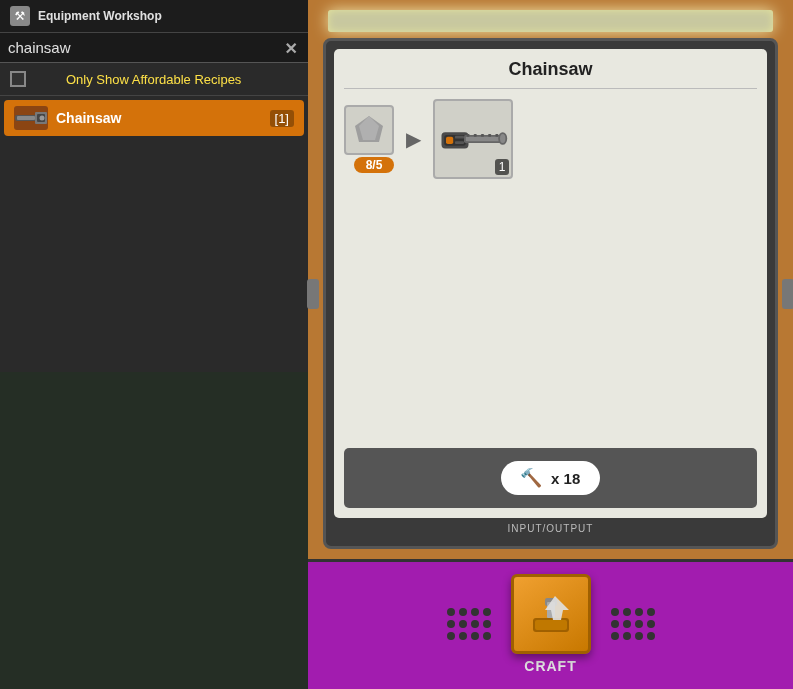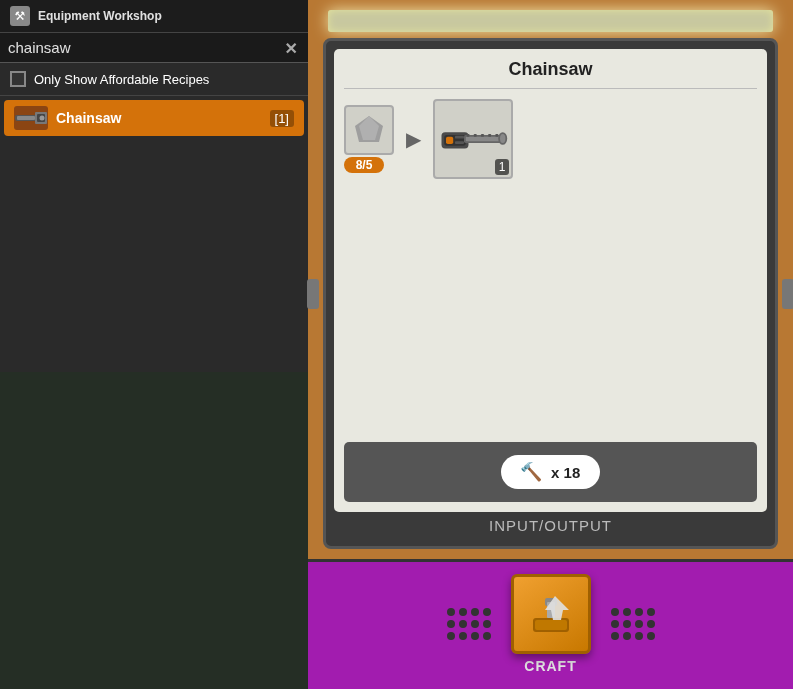--- a/index.html
+++ b/index.html
@@ -89,22 +89,23 @@
       height: 16px;
       border: 2px solid #888;
       background: #333;
       display: flex;
       align-items: center;
       justify-content: center;
       cursor: pointer;
       flex-shrink: 0;
     }
     .filter-label {
-      color: #ffffff;
+      color: #fde047;
       font-size: 13px;
+      margin-left: 32px;
     }
 
     .recipe-list {
       flex: 1;
       overflow-y: auto;
       padding: 4px;
     }
     .recipe-item {
       background: #d4720a;
       border-radius: 4px;
@@ -202,21 +203,21 @@
       display: flex;
       align-items: center;
       gap: 8px;
       margin-bottom: 10px;
       flex-wrap: nowrap;
     }
 
     .ingredient {
       display: flex;
       flex-direction: column;
-      align-items: flex-start;
+      align-items: flex-end;
       gap: 2px;
     }
     .ingredient-icon {
       width: 50px;
       height: 50px;
       background: #d0d0c8;
       border: 2px solid #aaa;
       border-radius: 4px;
       display: flex;
       align-items: center;
@@ -290,21 +291,21 @@
       font-weight: bold;
       color: #222;
     }
     .hammer-icon {
       font-size: 18px;
     }
 
     .input-output-bar {
       text-align: center;
       color: #bbb;
-      font-size: 15px;
+      font-size: 10px;
       letter-spacing: 1px;
       padding: 5px 0 4px 0;
     }
 
     
     .bottom-section {
       background: #a21caf;
       margin: 0 0 0 0;
       padding: 12px 15px 15px 15px;
       display: flex;

